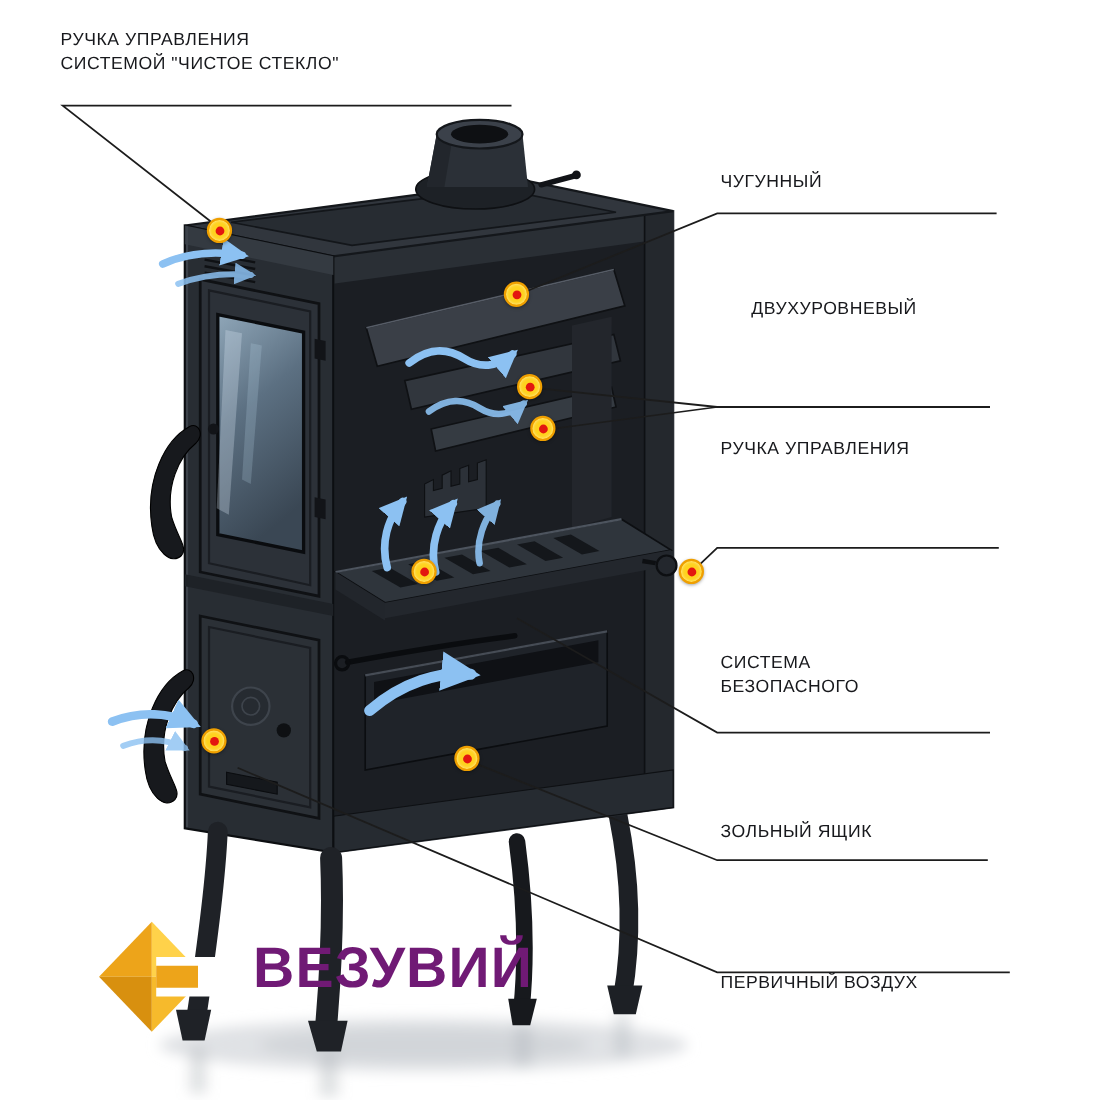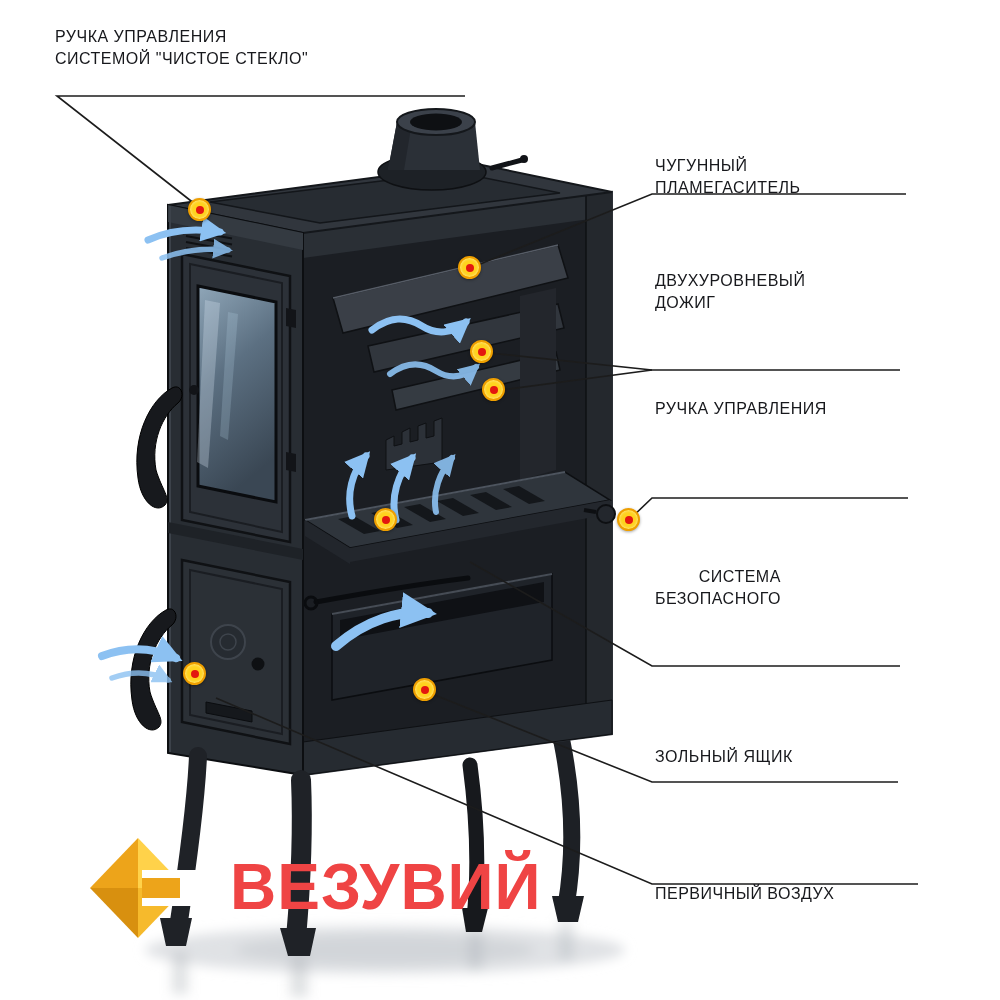--- a/index.html
+++ b/index.html
@@ -17,22 +17,22 @@
   .marker{
     position:absolute;width:23px;height:23px;border-radius:50%;
     background:#ffd21e;border:2px solid #ef9f00;box-sizing:border-box;
     box-shadow:0 1px 3px rgba(0,0,0,.35), inset 0 0 3px rgba(255,255,255,.7);
   }
   .marker::after{
     content:"";position:absolute;left:50%;top:50%;width:8px;height:8px;
     margin:-4px 0 0 -4px;border-radius:50%;background:#e3170f;
   }
   .brand-text{
-    position:absolute;left:230px;top:850px;font-size:64px;font-weight:700;
-    color:#ef4444;letter-spacing:1px;text-align:center;
+    position:absolute;left:230px;top:850px;font-size:52px;font-weight:700;
+    color:#701a75;letter-spacing:1px;text-align:center;
   }
 </style>
 </head>
 <body>
 
 <svg class="stage" viewBox="0 0 1000 1000">
   <defs>
     <linearGradient id="glassGrad" x1="0" y1="0" x2="0.3" y2="1">
       <stop offset="0" stop-color="#8fa6b8"></stop>
       <stop offset="0.45" stop-color="#5c7082"></stop>
@@ -201,33 +201,31 @@
   </g>
 </svg>
 
 <div class="callout" style="left:55px;top:26px;">
   <span>РУЧКА УПРАВЛЕНИЯ</span>
   <span>СИСТЕМОЙ "ЧИСТОЕ СТЕКЛО"</span>
 </div>
 
 <div class="callout" style="left:655px;top:111px;margin-top:44px;">
   <span>ЧУГУННЫЙ</span>
-  <span>ПЛАМЕГАСИТЕЛЬ</span>
-</div>
-
-<div class="callout" style="left:655px;top:270px;">
+</div>
+
+<div class="callout" style="left:683px;top:270px;">
   <span>ДВУХУРОВНЕВЫЙ</span>
-  <span>ДОЖИГ</span>
 </div>
 
 <div class="callout" style="left:655px;top:398px;">
   <span>РУЧКА УПРАВЛЕНИЯ</span>
 </div>
 
-<div class="callout" style="left:655px;top:566px;text-align:right;">
+<div class="callout" style="left:655px;top:592px;">
   <span>СИСТЕМА</span>
   <span>БЕЗОПАСНОГО</span>
 </div>
 
 <div class="callout" style="left:655px;top:746px;">
   <span>ЗОЛЬНЫЙ ЯЩИК</span>
 </div>
 
 <div class="callout" style="left:655px;top:848px;margin-top:35px;">
   <span>ПЕРВИЧНЫЙ ВОЗДУХ</span>

